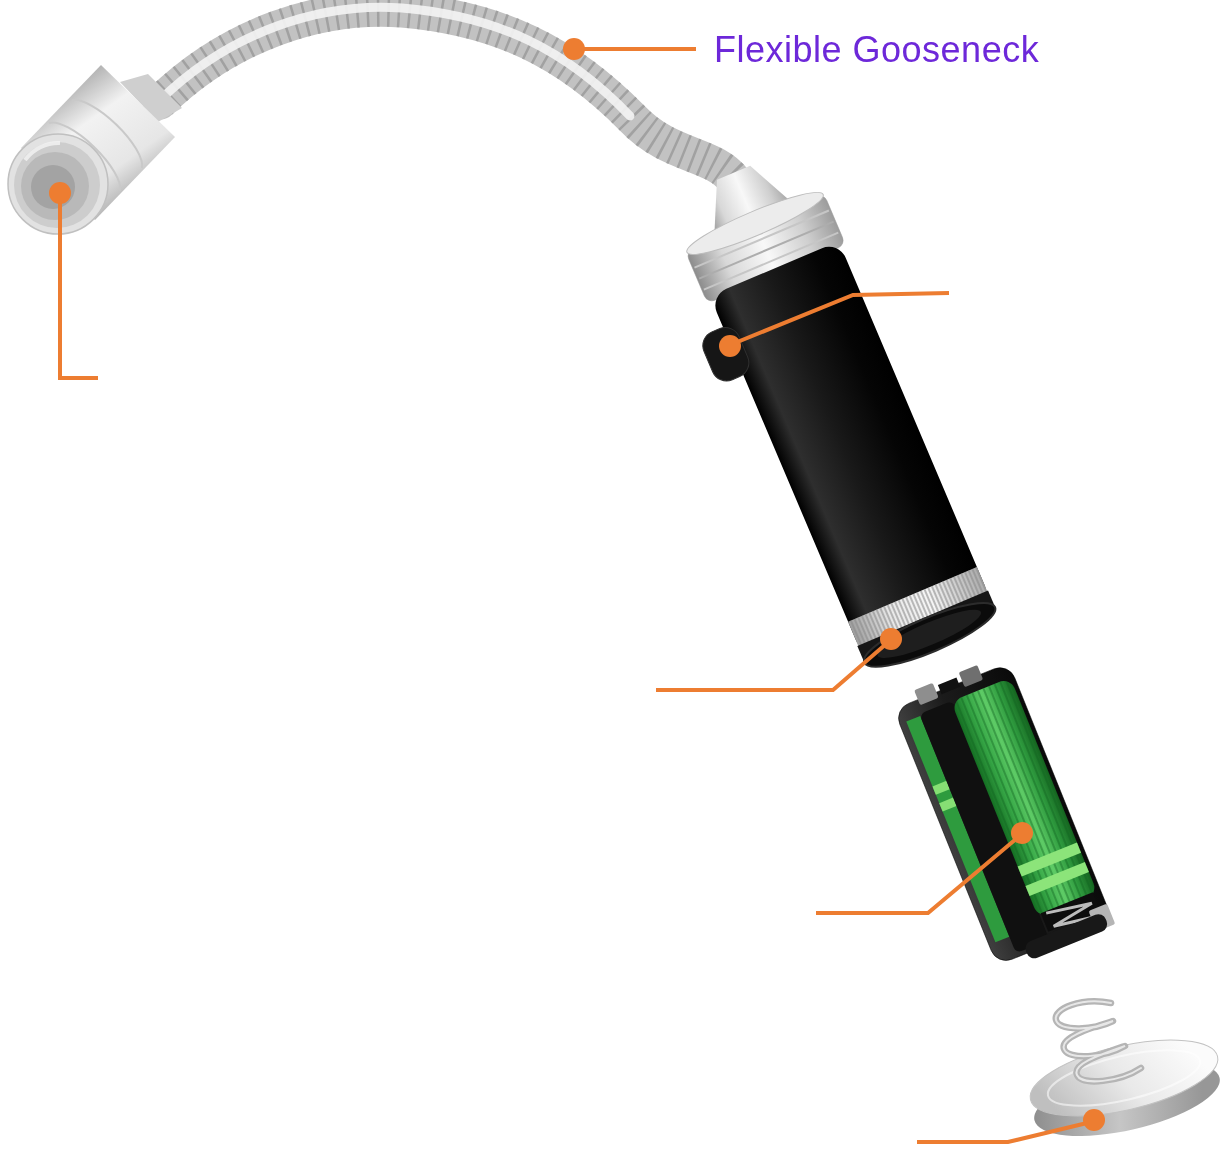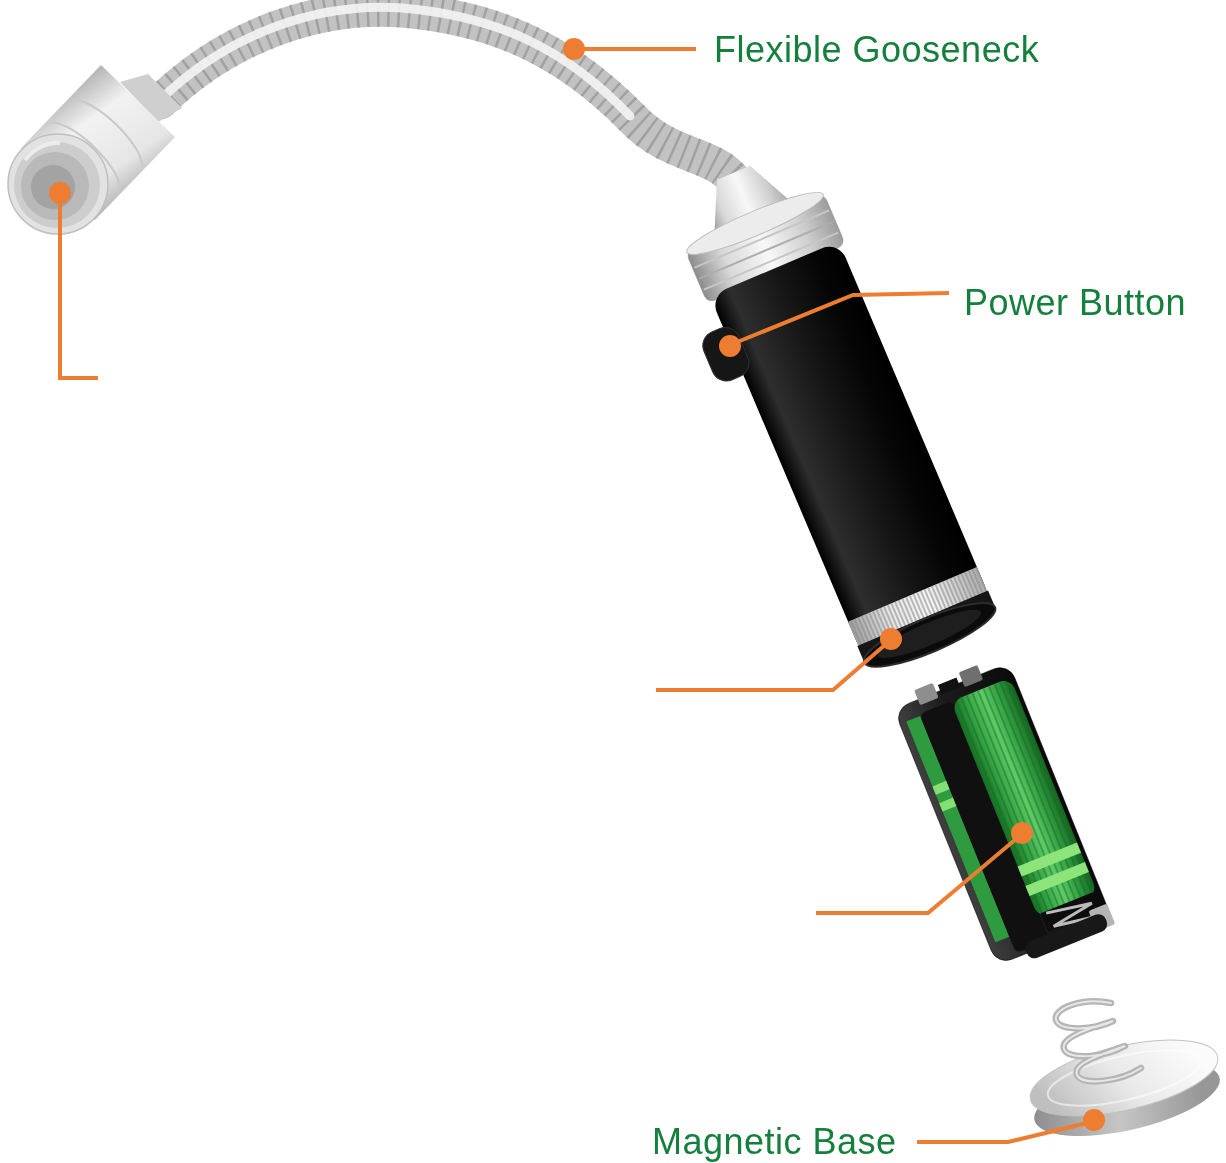--- a/index.html
+++ b/index.html
@@ -9,21 +9,21 @@
     background:#ffffff;
     overflow:hidden;
     font-family:"Liberation Sans", sans-serif;
   }
   #scene{position:absolute;left:0;top:0;}
   .callout-label{
     position:absolute;
     font-size:36px;
     line-height:1.05;
     letter-spacing:.5px;
-    color:#15803d;
+    color:#6d28d9;
     white-space:nowrap;
     user-select:none;
   }
 </style>
 </head>
 <body>
 
 <div id="stage">
 
   <svg id="scene" width="1226" height="1163" viewBox="0 0 1226 1163" xmlns="http://www.w3.org/2000/svg">
@@ -164,19 +164,17 @@
       <circle cx="730" cy="346" r="11"></circle>
       <circle cx="60" cy="193" r="11"></circle>
       <circle cx="891" cy="639" r="11"></circle>
       <circle cx="1022" cy="833" r="11"></circle>
       <circle cx="1094" cy="1120" r="11"></circle>
     </g>
   </svg>
 
   <div class="callout-label" style="left:714px;top:31px">Flexible Gooseneck</div>
 
-  <div class="callout-label" style="left:964px;top:284px">Power Button</div>
 
 
 
 
-  <div class="callout-label" style="left:652px;top:1123px">Magnetic Base</div>
 </div>
 
 </body></html>

